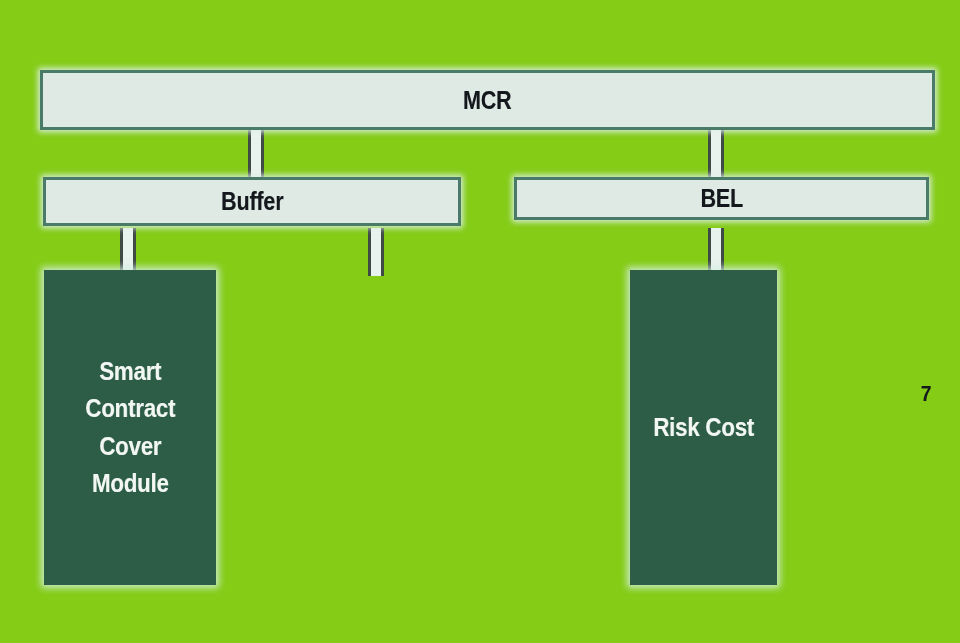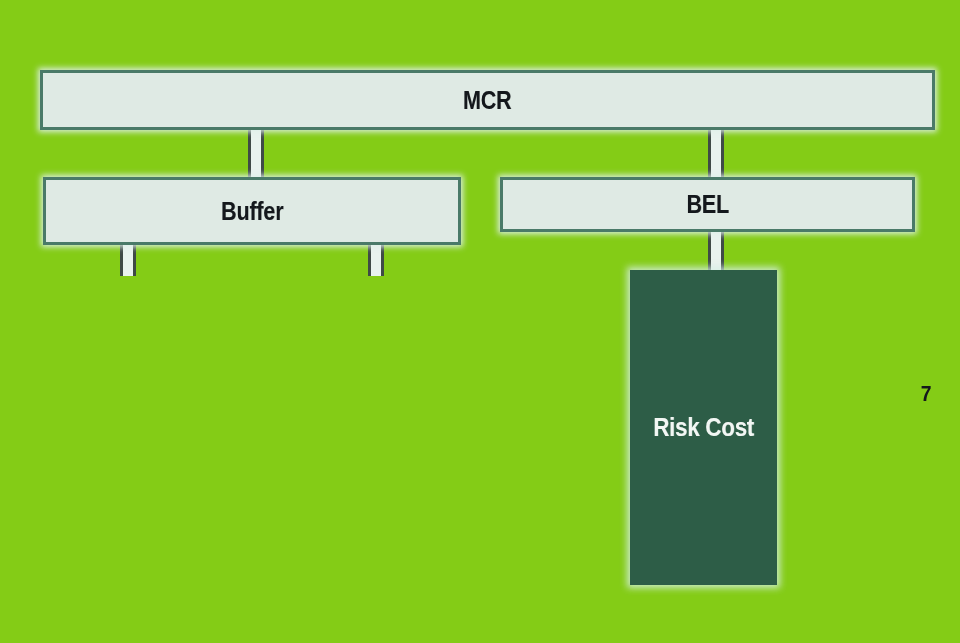--- a/index.html
+++ b/index.html
@@ -123,28 +123,36 @@
   <div class="connector" style="left:708px; top:228px; width:16px; height:48px;">
     <div class="gap"></div>
     <div class="rail left"></div>
     <div class="rail right"></div>
   </div>
 
   <div class="node light" style="left:40px; top:70px; width:895px; height:60px;">
     <span class="node-label">MCR</span>
   </div>
 
-  <div class="node light" style="left:43px; top:177px; width:418px; height:68px;">
+  <div class="node light" style="left:43px; top:177px; width:418px; height:49px;">
     <span class="node-label">Buffer</span>
   </div>
 
-  <div class="node light" style="left:500px; top:177px; width:415px; height:55px;text-align:center;">
+  <div class="node light" style="left:514px; top:177px; width:415px; height:43px;text-align:center;">
     <span class="node-label">BEL</span>
   </div>
 
+  <div class="node dark" style="left:44px; top:270px; width:172px; height:315px;">
+    <span class="node-label">
+      <span>Smart</span><br>
+      <span>Contract</span><br>
+      <span>Cover</span><br>
+      <span>Module</span>
+    </span>
+  </div>
 
 
   <div class="node dark" style="left:630px; top:270px; width:147px; height:315px;">
     <span class="node-label">Risk Cost</span>
   </div>
 
   <div id="page-number" style="left:920px; top:381px;">7</div>
 
 </div>
 

